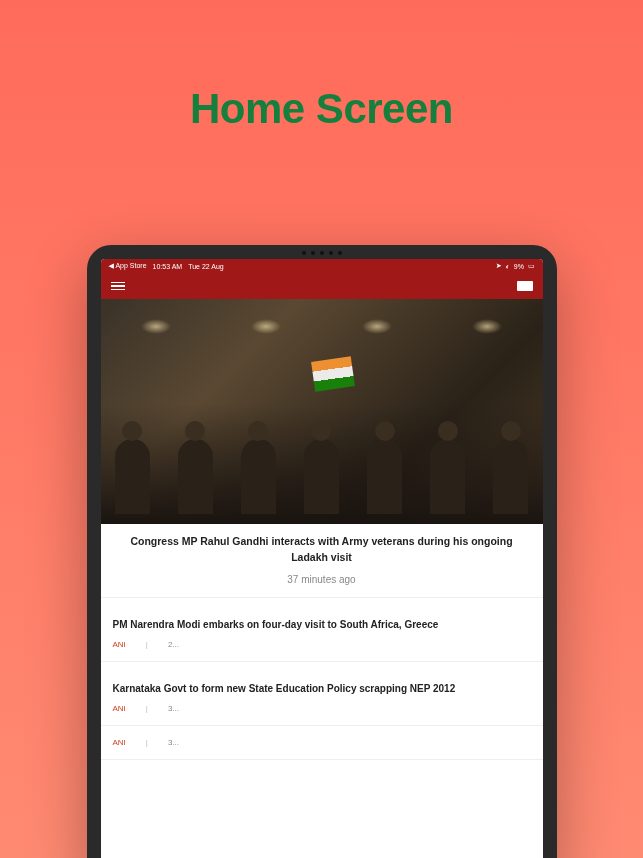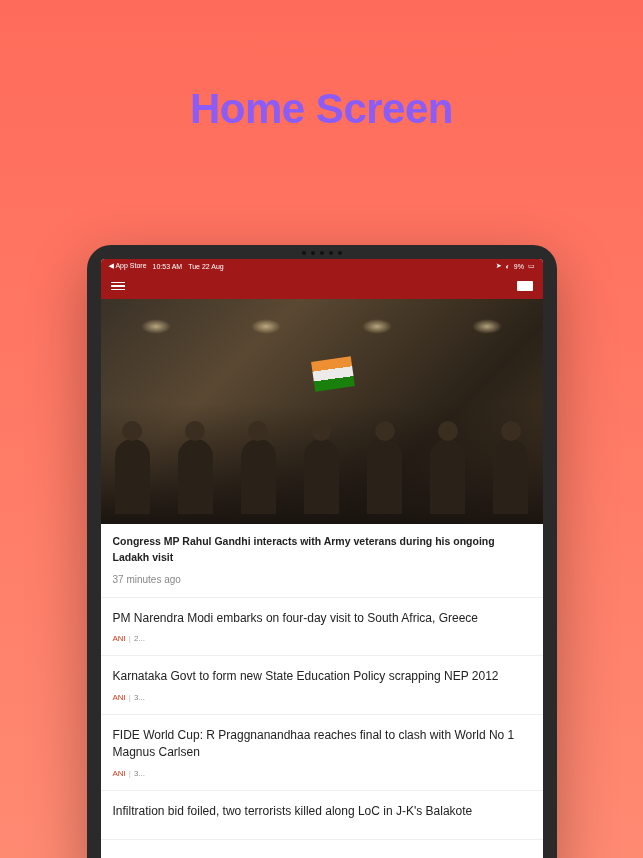--- a/index.html
+++ b/index.html
@@ -5,21 +5,21 @@
     * { margin: 0; padding: 0; box-sizing: border-box; }
     body {
       width: 643px;
       height: 858px;
       background: linear-gradient(180deg, #ff6b5a 0%, #ff8a72 100%);
       font-family: -apple-system, BlinkMacSystemFont, "Segoe UI", sans-serif;
       overflow: hidden;
       position: relative;
     }
     .page-title {
-      color: #8b5cf6;
+      color: #15803d;
       font-size: 42px;
       font-weight: 700;
       text-align: center;
       padding-top: 85px;
       letter-spacing: -0.5px;
     }
     .tablet-frame {
       position: absolute;
       left: 50%;
       transform: translateX(-50%);
@@ -120,48 +120,50 @@
     .flag {
       position: absolute;
       top: 60px; left: 48%;
       width: 40px; height: 30px;
       background: linear-gradient(180deg, #ff9933 33%, white 33%, white 66%, #138808 66%);
       transform: rotate(-8deg);
       opacity: 0.9;
     }
     .hero-content {
       padding: 10px 12px 12px;
+      text-align: center;
     }
     .hero-headline {
       font-size: 10.5px;
       font-weight: 700;
       color: #222;
       line-height: 1.5;
       margin-bottom: 8px;
     }
     .hero-time {
       font-size: 10px;
       color: #888;
     }
     .article-item {
       padding: 12px 12px;
       border-bottom: 1px solid #eee;
     }
     .article-headline {
-      font-size: 12px;
-      font-weight: 400;
+      font-size: 10px;
+      font-weight: 700;
       color: #222;
       line-height: 1.4;
       margin-bottom: 8px;
+      margin-top: 8px;
     }
     .article-meta {
       font-size: 8px;
       color: #888;
       display: flex;
-      gap: 3px;
+      gap: 20px;
       align-items: center;
     }
     .source { color: #d04020; font-weight: 500; }
     .meta-sep { color: #bbb; }
   </style>
 </head>
 <body>
 
 <h1 class="page-title">Home Screen</h1>
 
@@ -235,26 +237,22 @@
     <div class="article-item">
       <div class="article-headline">Karnataka Govt to form new State Education Policy scrapping NEP 2012</div>
       <div class="article-meta">
         <span class="source">ANI</span>
         <span class="meta-sep">|</span>
         <span>3...</span>
       </div>
     </div>
 
     <div class="article-item">
-      <div class="article-headline">FIDE World Cup: R Praggnanandhaa reaches final to clash with World No 1 Magnus Carlsen</div>
       <div class="article-meta">
         <span class="source">ANI</span>
         <span class="meta-sep">|</span>
         <span>3...</span>
       </div>
     </div>
 
-    <div class="article-item">
-      <div class="article-headline">Infiltration bid foiled, two terrorists killed along LoC in J-K's Balakote</div>
-    </div>
 
   </div>
 </div>
 
 </body></html>

